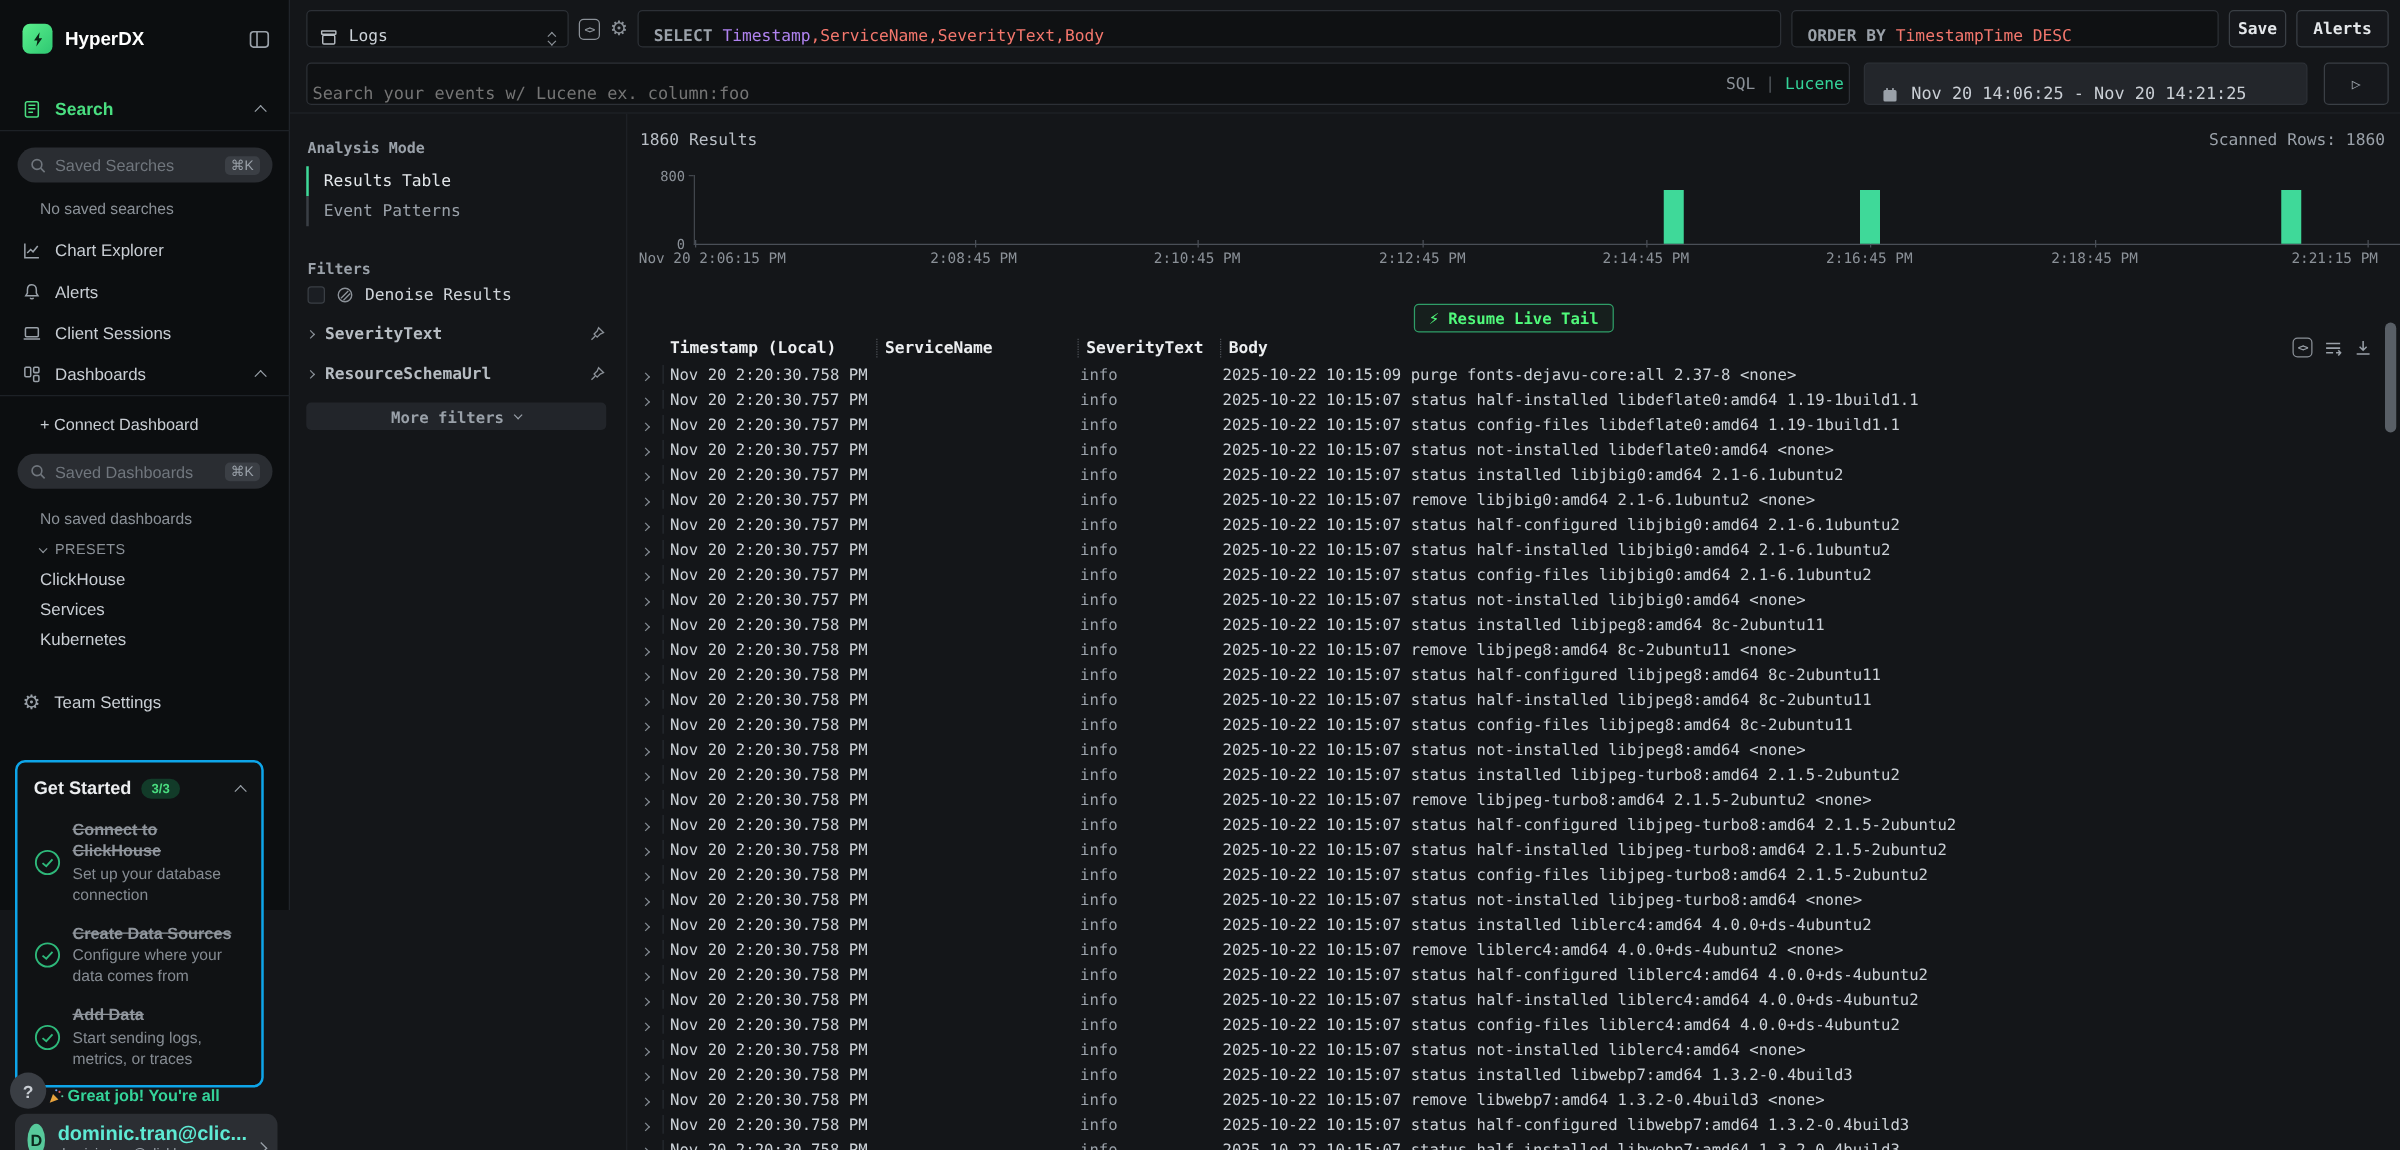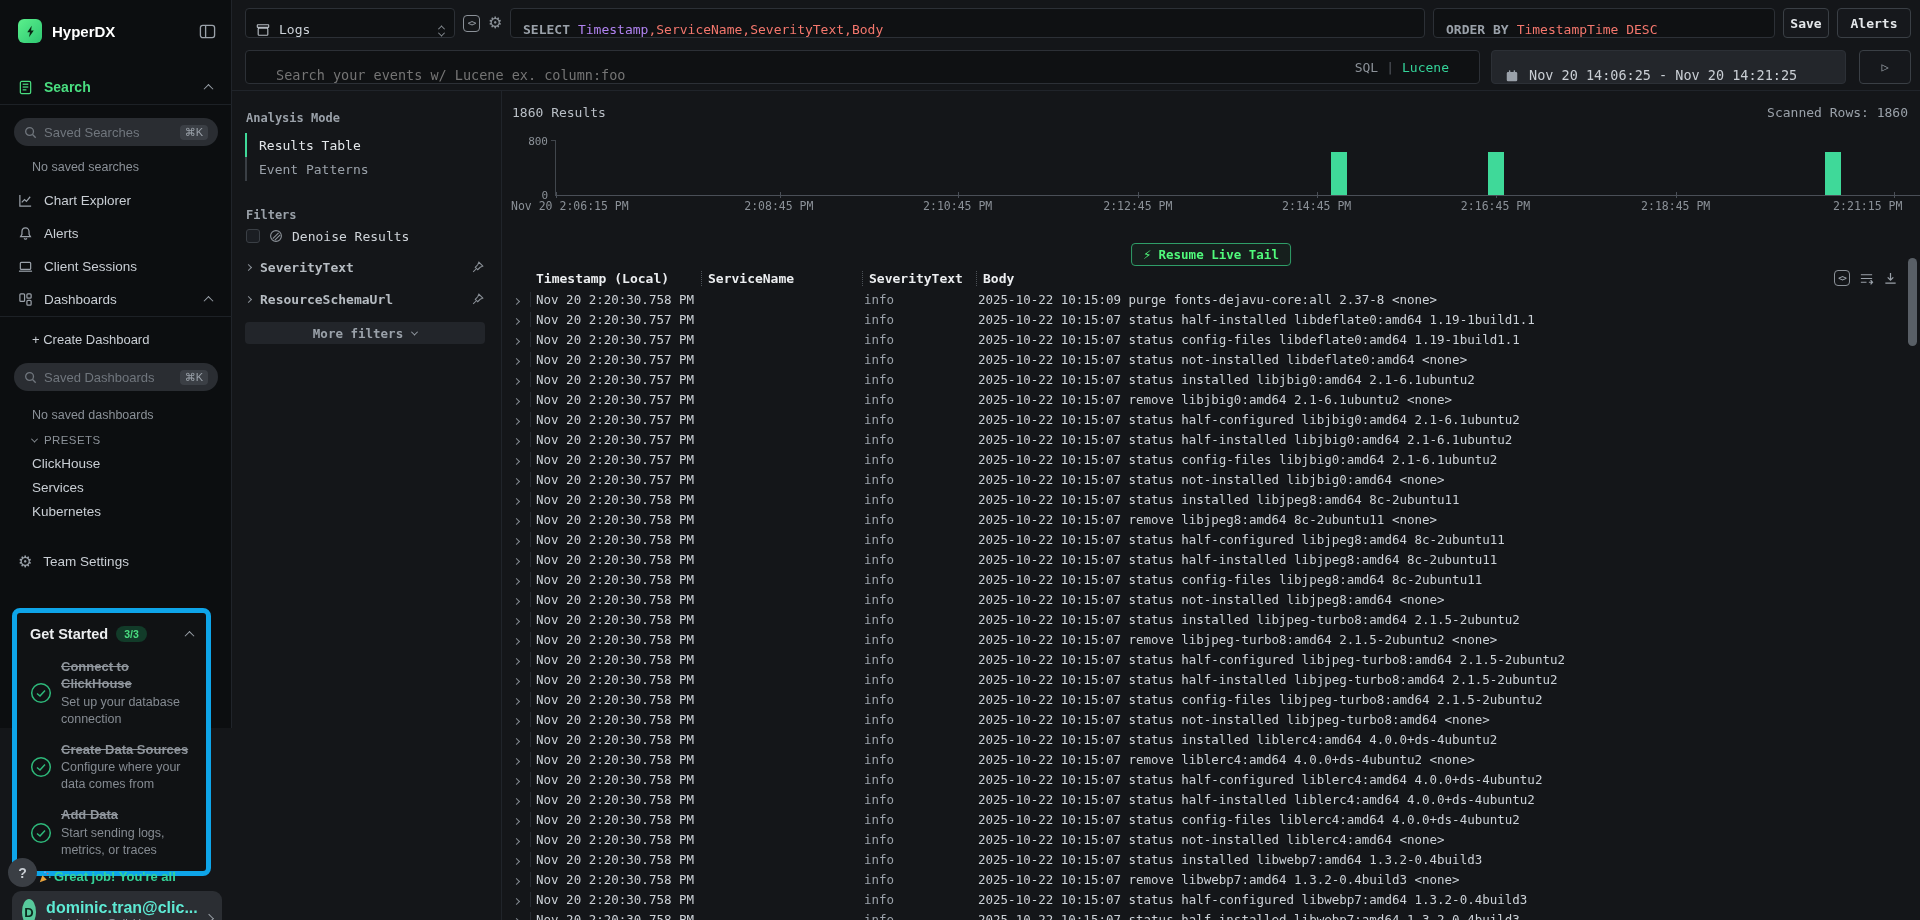--- a/index.html
+++ b/index.html
@@ -29,21 +29,21 @@
   .pill{position:absolute;left:14px;width:204px;height:28px;border-radius:14px;background:#2a2d32;
     display:flex;align-items:center;padding:0 10px;gap:7px}
   .pill input{flex:1;background:transparent;border:0;outline:none;color:#bef264;
     font-family:"Liberation Sans",sans-serif;font-size:13px;min-width:0}
   .pill input::placeholder{color:#70767d}
   .kbd{font-size:11px;color:#9aa1a9;background:#3b3f45;border-radius:4px;padding:1px 5px}
   .muted-note{font-size:12.5px;color:#8b9198;margin-left:32px}
   .presets-hd{font-size:11.5px;color:#8b9198;letter-spacing:.4px;margin-left:32px;display:flex;align-items:center;gap:7px}
   .preset-item{height:24px;display:flex;align-items:center;font-size:13.5px;color:#c9ced4;padding-left:32px}
   
-  #gs-card{position:absolute;left:12px;top:608px;width:199px;border:5px solid #0ea5e9;border-radius:8px;
+  #gs-card{position:absolute;left:12px;top:608px;width:199px;border:2px solid #0ea5e9;border-radius:8px;
     background:#101214;padding:10px 13px 12px 13px}
   .gs-title-row{display:flex;align-items:center;gap:8px;height:22px}
   .gs-title{font-size:14.5px;font-weight:bold;color:#eceef0}
   .gs-badge{font-size:10.5px;font-weight:bold;color:#4ade80;background:#123b29;border-radius:9px;padding:2px 8px}
   .gs-item{display:flex;align-items:center;gap:9px;margin-top:14px}
   .gs-check{flex:0 0 22px}
   .gs-item-title{font-size:13px;font-weight:bold;color:#8f959c;text-decoration:line-through;line-height:1.3}
   .gs-item-desc{font-size:12.5px;color:#858b92;line-height:1.35;margin-top:1px}
   #help-bubble{position:absolute;left:8px;top:858px;width:29px;height:29px;border-radius:50%;background:#3a3e44;
     color:#c9ced4;display:flex;align-items:center;justify-content:center;font-size:14px;font-weight:bold;z-index:6}
@@ -199,21 +199,21 @@
             <rect x="9.5" y="2" width="4.5" height="4.5" rx="1"></rect>
             <rect x="9.5" y="9" width="4.5" height="5" rx="1"></rect>
           </svg>
       </span>
       <span>Dashboards</span>
       <span class="chv up" style="margin-left:auto;margin-right:20px;color:#9aa1a9"></span>
     </div>
     <div class="side-divider" style="top:316px"></div>
 
     <div class="srow" style="top:327px;height:24px">
-      <span style="margin-left:32px;font-size:13px;color:#c9ced4">+ Create Dashboard</span>
+      <span style="margin-left:32px;font-size:13px;color:#c9ced4">+ Connect Dashboard</span>
     </div>
 
     <div class="pill" style="top:363px">
       <svg width="13" height="13" viewBox="0 0 14 14">
           <circle cx="6" cy="6" r="4.2" fill="none" stroke="#70767d" stroke-width="1.4"></circle>
           <line x1="9.2" y1="9.2" x2="12.6" y2="12.6" stroke="#70767d" stroke-width="1.4"></line>
         </svg>
       <input placeholder="Saved Dashboards" style="">
       <span class="kbd">⌘K</span>
     </div>
@@ -333,21 +333,21 @@
         <span class="fld-p">Timestamp</span>
         <span class="fld">,ServiceName,SeverityText,Body</span>
     </div>
     <div class="inp" style="left:1201px;top:8px;width:342px;height:30px;padding:0 12px">
       <span class="kw">ORDER BY</span>
         <span class="fld">TimestampTime DESC</span>
     </div>
     <div class="btn" style="left:1551px;top:8px;width:46px;height:30px">Save</div>
     <div class="btn" style="left:1605px;top:8px;width:74px;height:30px">Alerts</div>
 
-    <div class="inp" style="left:13px;top:50px;width:1235px;height:34px;padding:0 30px">
+    <div class="inp" style="left:13px;top:50px;width:1235px;height:34px;padding:0 4px">
       <input style="flex: 1 1 0%; background: transparent; border: 0px; outline: none; color: rgb(204, 210, 216); font-family: &quot;DejaVu Sans Mono&quot;, monospace; font-size: 13.5px;" placeholder="Search your events w/ Lucene ex. column:foo">
       <span id="lang-toggle" style="position:static">
         <span style="color:#8b9198">SQL</span>
         <span style="color:#53585e">|</span>
         <span style="color:#34d399">Lucene</span>
       </span>
     </div>
     <div class="inp" id="date-range" style="left:1259px;top:50px;width:355px;height:34px;padding:0 13px;gap:10px;font-size:13.5px;color:#c9ced4">
       <svg width="14" height="14" viewBox="0 0 16 16">
           <rect x="2" y="3.5" width="12" height="10.5" rx="1.5" fill="#9aa1a9"></rect>

